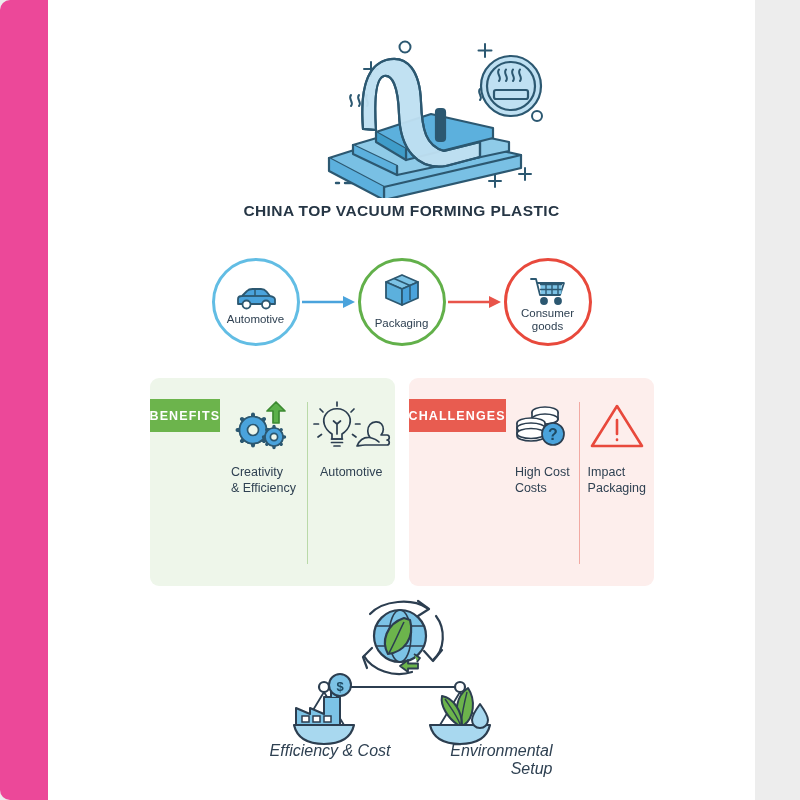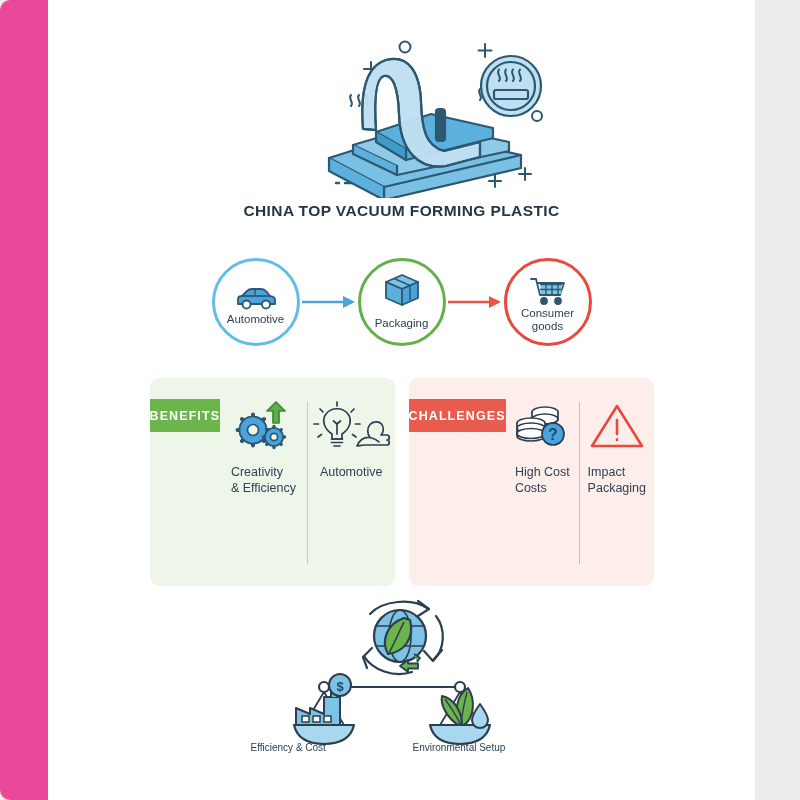--- a/index.html
+++ b/index.html
@@ -177,24 +177,25 @@
   .bottom-labels {
     position: absolute;
     left: 0;
     top: 150px;
     width: 707px;
     display: flex;
     justify-content: center;
     gap: 22px;
   }
   .bottom-label {
-    font-size: 10px;
+    font-size: 16px;
     color: #2f4152;
-    text-align: left;
+    text-align: right;
     width: 140px;
+    font-style: italic;
   }
 </style>
 </head>
 <body>
 
 <div id="page">
   <div id="card">
 
     <div class="hero">
       <svg width="707" height="180" viewBox="0 0 707 180">

